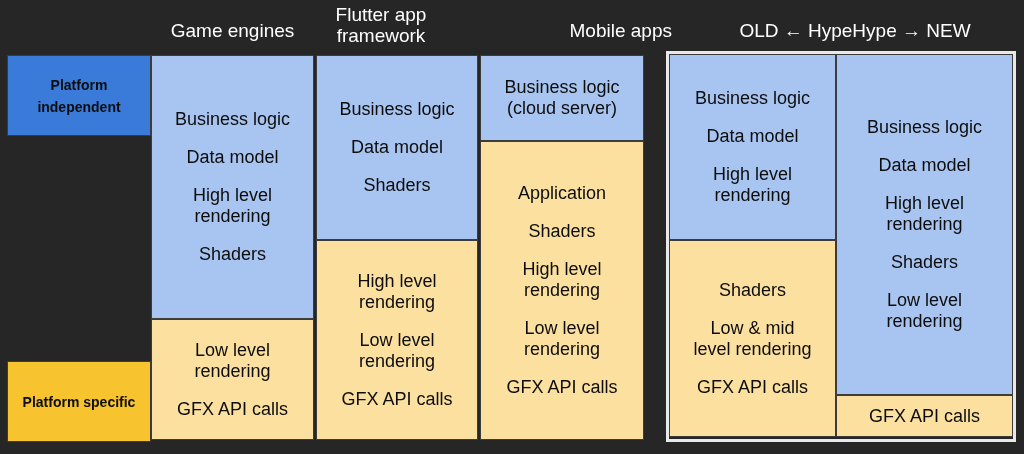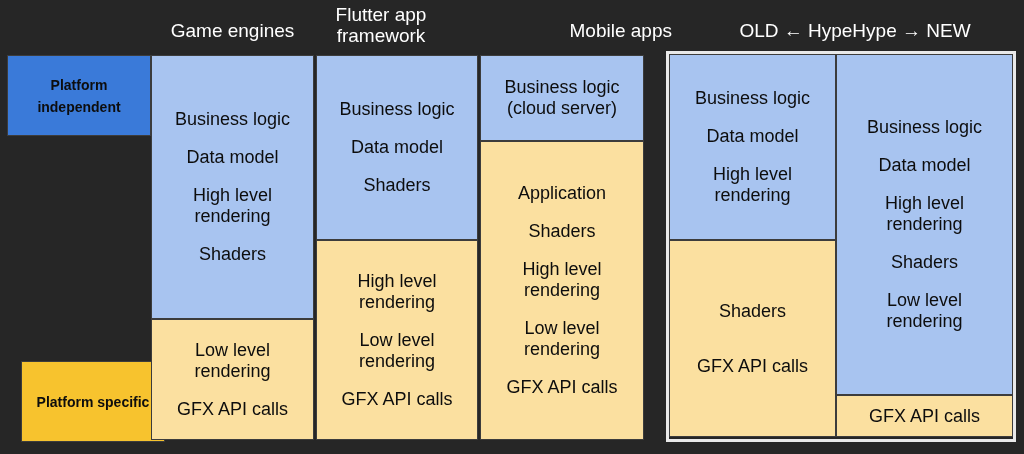--- a/index.html
+++ b/index.html
@@ -95,21 +95,21 @@
   <div class="col-head two-line" style="left:300px; width:162px;">Flutter app
 framework</div>
 
   <div class="col-head one-line" style="left:508px; width:164px;text-align:right;">Mobile apps</div>
 
   <div class="col-head one-line" style="left:680px; width:350px;">OLD ← HypeHype → NEW</div>
 
   <div class="badge independent" style="left:7px; top:55px; width:144px; height:81px;">Platform
 independent</div>
 
-  <div class="badge specific" style="left:7px; top:361px; width:144px; height:81px;margin-left:14px;">Platform
+  <div class="badge specific" style="left:7px; top:361px; width:144px; height:81px;">Platform
 specific</div>
 
   <div id="hh-frame"></div>
 
   <div class="stack" style="left:151px; width:163px;">
     <div class="seg blue" style="flex:0 0 264px;">
       <span class="line">Business logic</span>
       <span class="gap"></span>
       <span class="line">Data model</span>
       <span class="gap"></span>
@@ -170,20 +170,22 @@
       <span class="line">Business logic</span>
       <span class="gap"></span>
       <span class="line">Data model</span>
       <span class="gap"></span>
       <span class="line" style="white-space:pre-line">High level
 rendering</span>
     </div>
     <div class="seg yellow" style="flex:1 1 auto;">
       <span class="line">Shaders</span>
       <span class="gap"></span>
+      <span class="line" style="white-space:pre-line">Low &amp; mid
+level rendering</span>
       <span class="gap"></span>
       <span class="line">GFX API calls</span>
     </div>
   </div>
 
   <div class="stack" style="left:836px; top:54px; bottom:17px; width:177px;">
     <div class="seg blue" style="flex:0 0 341px;">
       <span class="line">Business logic</span>
       <span class="gap"></span>
       <span class="line">Data model</span>

